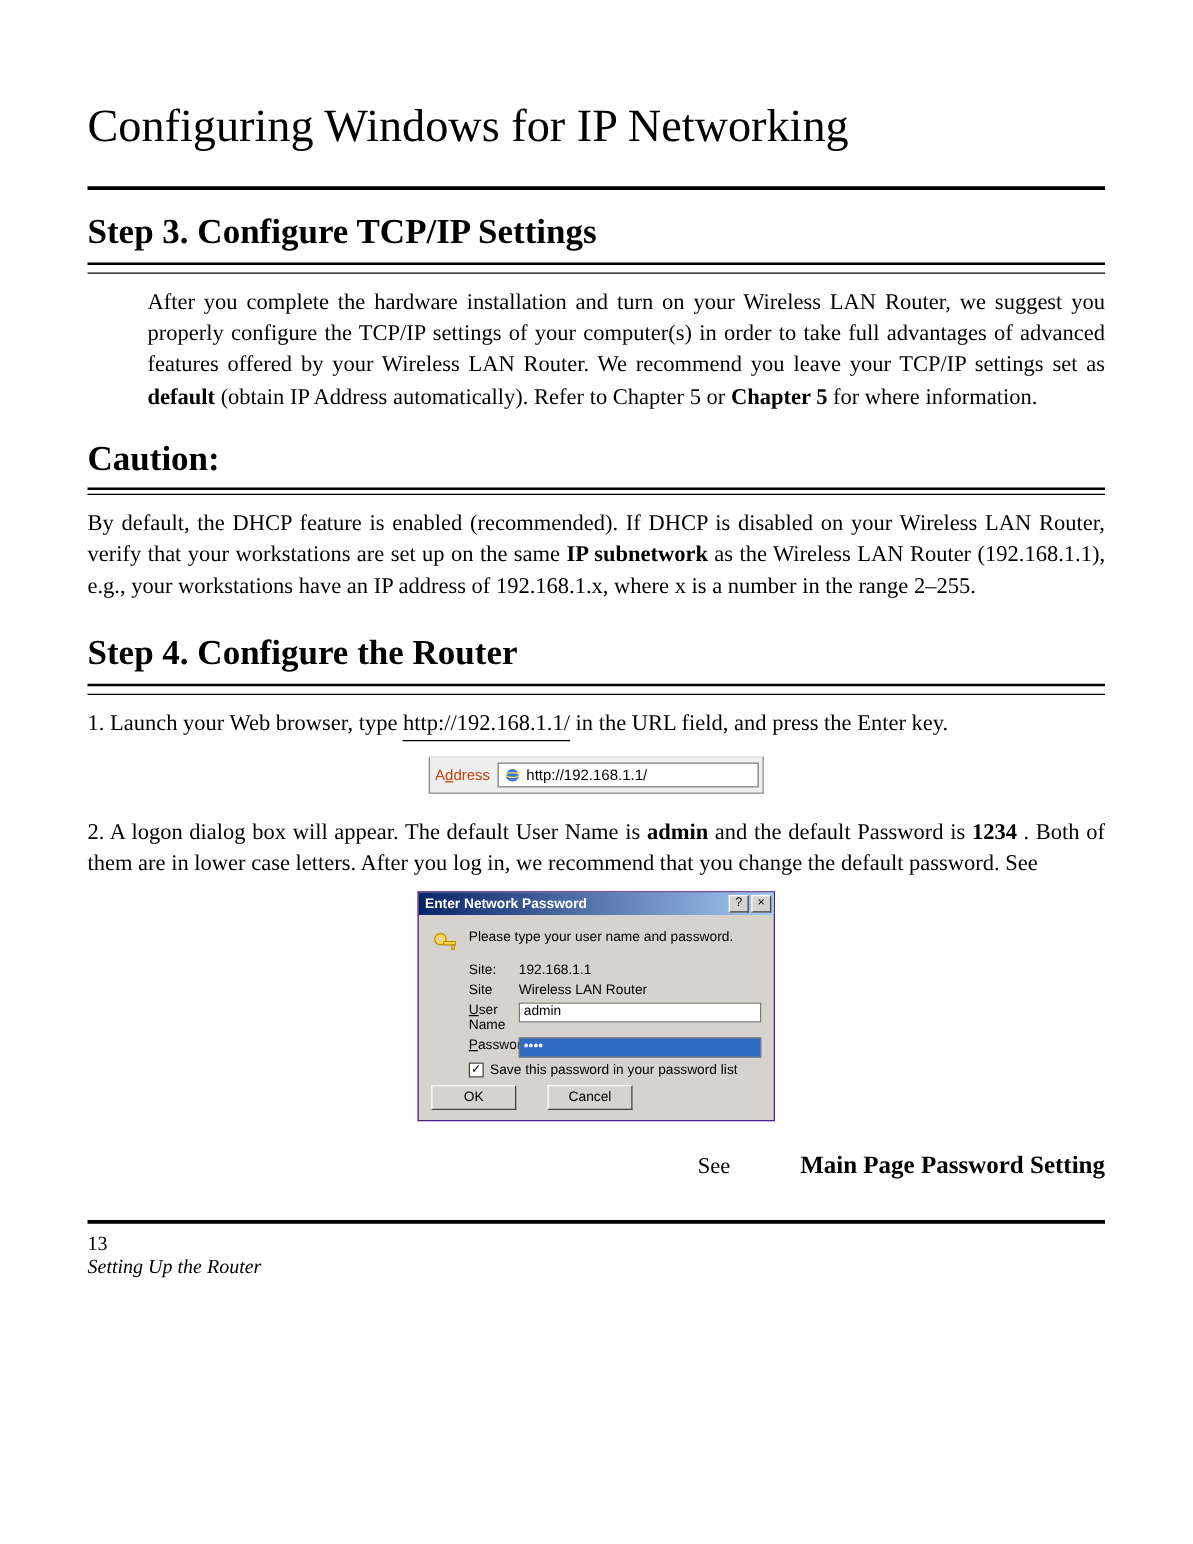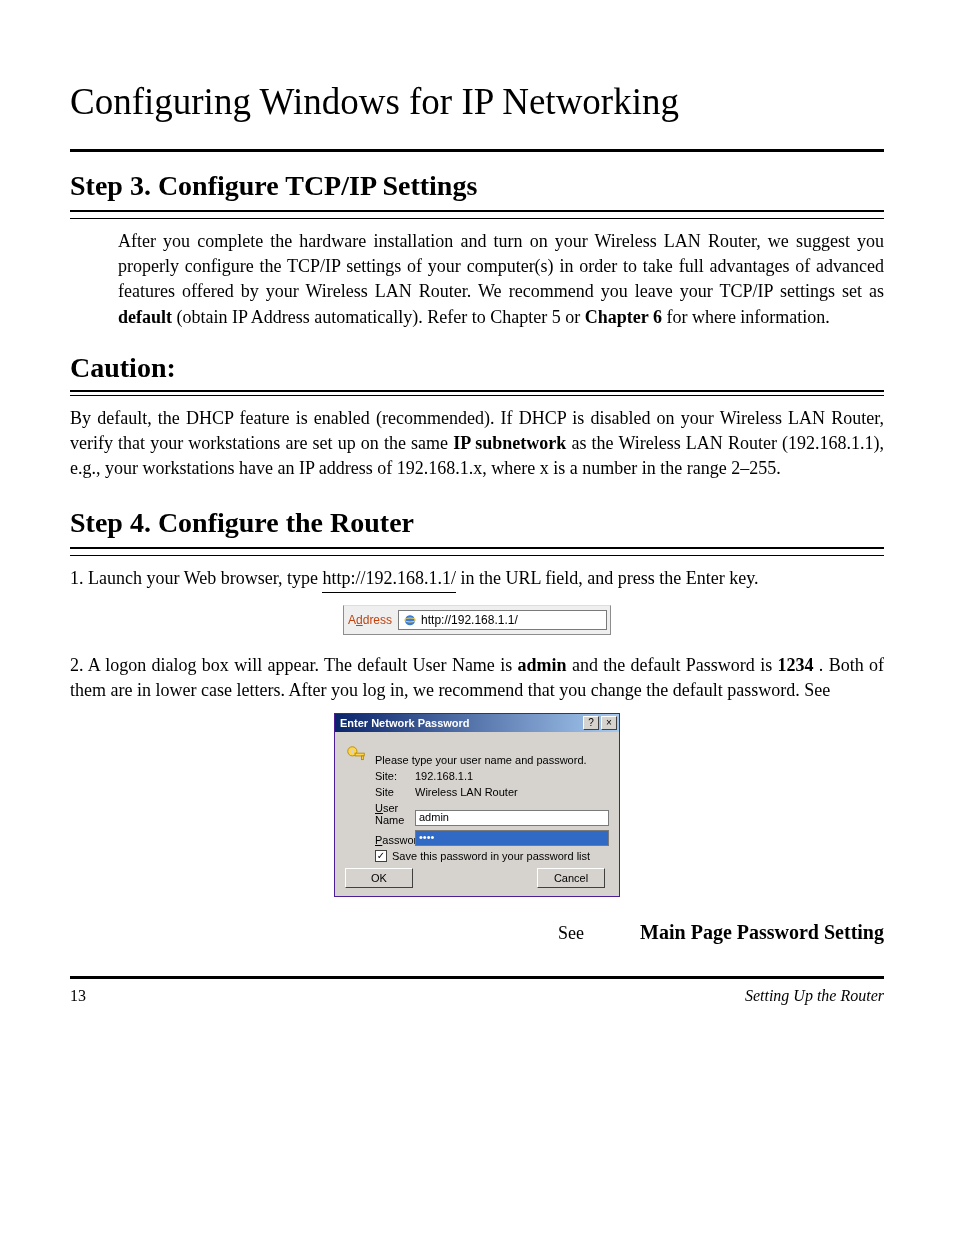--- a/index.html
+++ b/index.html
@@ -28,56 +28,56 @@
   .addr-field { flex:1; height:20px; border:1px solid #7a7a7a; background:#fff; display:flex; align-items:center; padding:0 4px; margin-right:3px; }
   .addr-ie { width:14px; height:14px; margin-right:4px; }
   .addr-url { font-family: Tahoma, sans-serif; font-size:12px; }
 
   
   .dlg { width: 286px; margin: 10px auto 24px auto; border:1px solid #4c1d95; background:#d6d3ce; font-family: Tahoma, sans-serif; font-size:11px; color:#000; }
   .dlg-titlebar { height:18px; background: linear-gradient(90deg,#0a246a,#a6caf0); display:flex; align-items:center; padding:0 2px; }
   .dlg-title { color:#fff; font-weight:bold; font-size:11px; flex:1; padding-left:3px; }
   .tb-btn { width:16px; height:14px; background:#d6d3ce; border:1px solid #fff; border-right-color:#404040; border-bottom-color:#404040; margin-left:2px; font-size:10px; line-height:11px; text-align:center; }
   .dlg-body { padding:8px 10px 8px 10px; }
-  .dlg-row { display:flex; align-items:flex-end; margin:4px 0; }
+  .dlg-row { display:flex; align-items:flex-start; margin:4px 0; }
   .dlg-key-icon { width:22px; margin-right:8px; }
   .dlg-msg { font-size:11px; }
   .dlg-label { width:70px; padding-left:30px; }
   .dlg-label .ul { text-decoration: underline; }
   .dlg-val { font-size:11px; }
   .dlg-input { height:16px; border:1px solid #7a7a7a; background:#fff; font-size:11px; padding:0 3px; flex:1; }
   .dlg-check { margin-left:30px; display:flex; align-items:center; gap:5px; }
   .chk { width:12px; height:12px; border:1px solid #404040; background:#fff; display:inline-flex; align-items:center; justify-content:center; font-size:10px; line-height:10px; }
-  .dlg-btns { display:flex; justify-content:space-between; gap:8px; padding-right:4px; margin-top:6px; }
+  .dlg-btns { display:flex; justify-content:flex-start; gap:25px; padding-right:4px; margin-top:6px; }
   .dlg-btn { width:68px; height:20px; background:#d6d3ce; border:1px solid #fff; border-right-color:#404040; border-bottom-color:#404040; font-size:11px; }
 
   .caption-line { display:flex; align-items:baseline; justify-content:flex-end; font-size:20px; margin-top:4px;gap:46px; }
   .caption-line .lead { font-size:18px; margin-right:10px; }
 
   .bottom-rule { margin-top: 32px; }
-  .footer { display:flex; justify-content:space-between; font-size:16px; margin-top:8px; }
+  .footer { display:flex; justify-content:space-between; font-size:16px; margin-top:8px;flex-direction:column; }
   .footer .right { font-style: italic; }
 </style>
 </head>
 <body>
 
 <div class="page">
   <div class="title">Configuring Windows for IP Networking</div>
   <hr class="thick-hr">
 
   <div class="step-h">Step 3. Configure TCP/IP Settings</div>
   <hr class="med-hr">
   <div style="height:6px"></div>
   <hr class="thin-hr">
 
   <p class="body indent">
     <span>After you complete the hardware installation and turn on your Wireless LAN Router, we suggest you properly configure the TCP/IP settings of your computer(s) in order to take full advantages of advanced features offered by your Wireless LAN Router. We recommend you leave your TCP/IP settings set as </span>
     <span class="bold">default</span>
     <span> (obtain IP Address automatically). Refer to Chapter 5 or </span>
-    <span class="bold">Chapter 6</span>
+    <span class="bold">Chapter 5</span>
     <span> for where information.</span>
   </p>
 
   <div class="caution">
     <div class="caution-title">Caution:</div>
     <hr class="med-hr">
     <div class="spacer-line"></div>
     <hr class="thin-hr">
     <p class="body">
       <span>    By default, the DHCP feature is enabled (recommended). If DHCP is disabled on your Wireless LAN Router, verify that your workstations are set up on the same </span>

